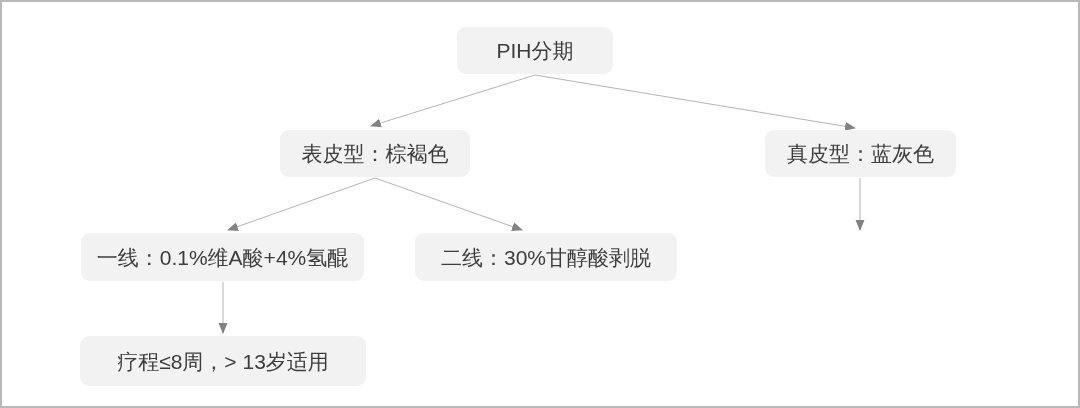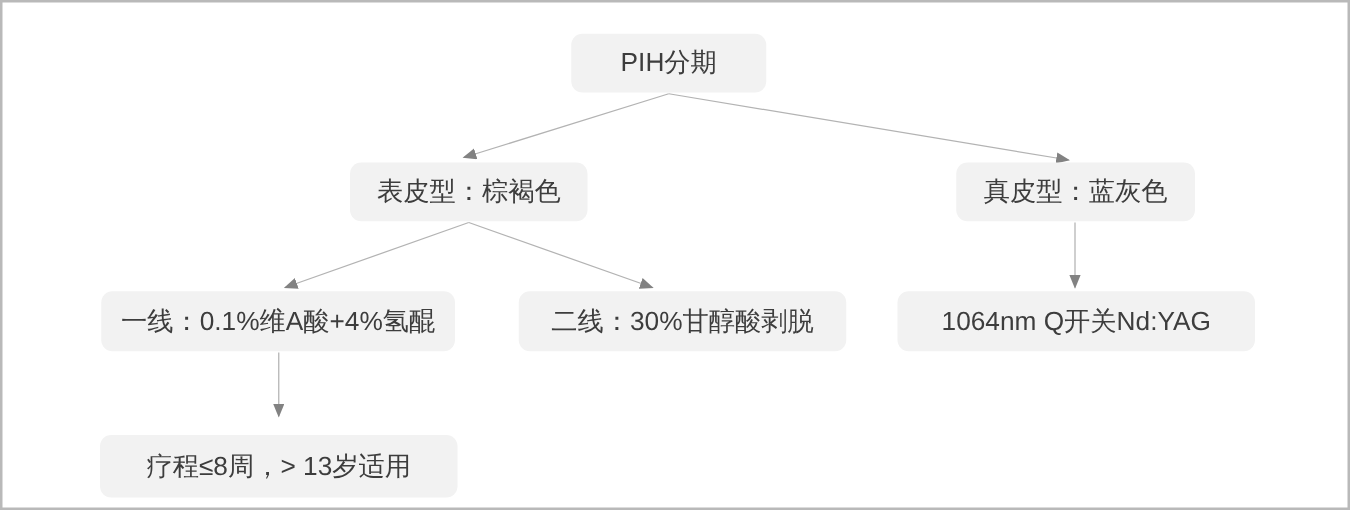--- a/index.html
+++ b/index.html
@@ -37,21 +37,21 @@
     line-height: 1;
     white-space: nowrap;
     text-align: center;
   }
   #n-root        { left: 455px; top:  25px; width: 156px; height: 47px; }
   #n-epidermal   { left: 278px; top: 128px; width: 190px; height: 47px; }
   #n-dermal      { left: 763px; top: 128px; width: 191px; height: 47px; }
   #n-first-line  { left:  79px; top: 231px; width: 283px; height: 48px; text-align: center; }
   #n-second-line { left: 413px; top: 231px; width: 262px; height: 48px; }
   #n-laser       { left: 716px; top: 231px; width: 286px; height: 48px; }
-  #n-course      { left:  78px; top: 346px; width: 286px; height: 50px; text-align: right; }
+  #n-course      { left:  78px; top: 334px; width: 286px; height: 50px; text-align: right; }
 </style>
 </head>
 <body>
 
 <div class="canvas">
 
   <svg class="edges" width="1080" height="408" viewBox="0 0 1080 408" xmlns="http://www.w3.org/2000/svg">
     <defs>
       <marker id="arrow" markerUnits="userSpaceOnUse" markerWidth="12" markerHeight="10" refX="10" refY="4.5" orient="auto">
         <path d="M0,0 L11,4.5 L0,9 Z" fill="#828282"></path>
@@ -78,21 +78,18 @@
   </div>
 
   <div class="node" id="n-first-line">
     <span>一线：0.1%维A酸+4%氢醌</span>
   </div>
 
   <div class="node" id="n-second-line">
     <span>二线：30%甘醇酸剥脱</span>
   </div>
 
-  <div class="node" id="n-laser">
-    <span>1064nm Q开关Nd:YAG</span>
-  </div>
 
   <div class="node" id="n-course">
     <span>疗程≤8周，&gt; 13岁适用</span>
   </div>
 
 </div>
 
 </body></html>

